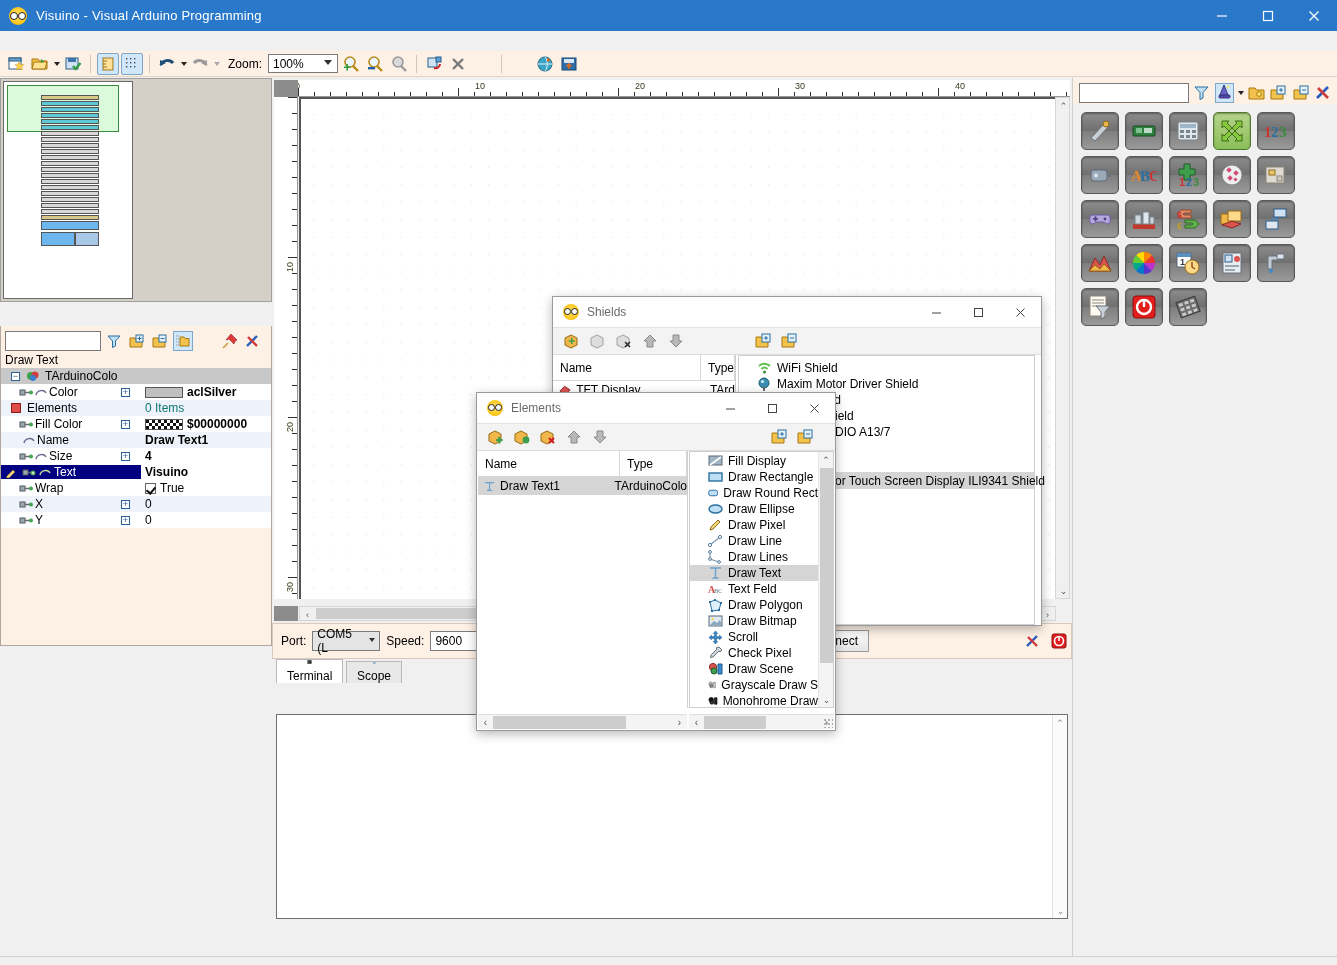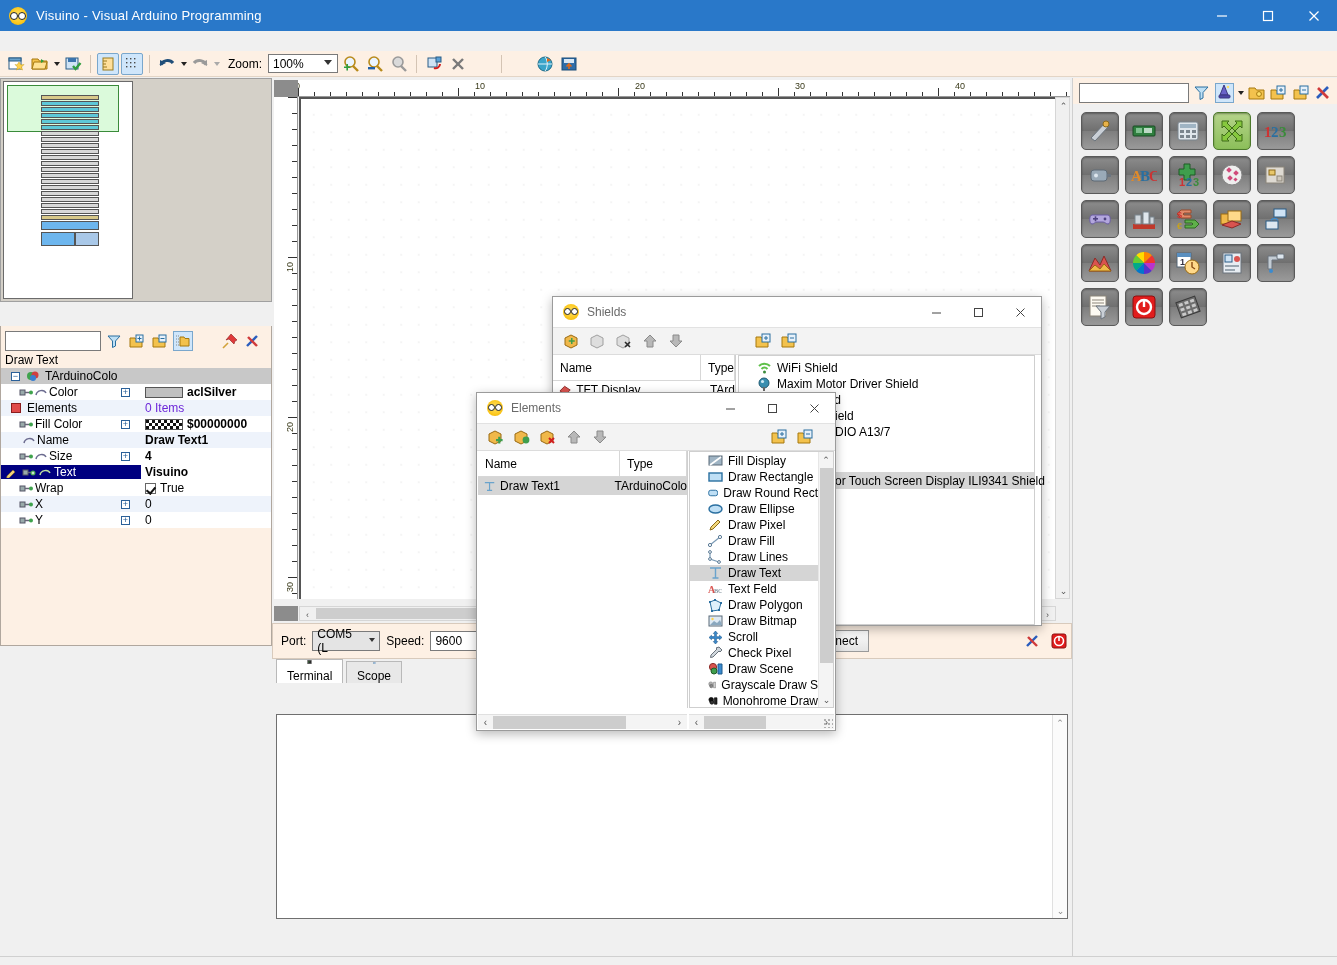--- a/index.html
+++ b/index.html
@@ -468,21 +468,21 @@
             <span class="swatch" style="background:#c0c0c0"></span>
             <span class="boldval">aclSilver</span>
           </div>
         </div>
 
         <div class="prow alt">
           <div class="pname" style="padding-left:10px">
             <span style="width:10px;height:10px;background:#e04a4a;border:1px solid #8b1d1d;display:inline-block"></span>
             <span style="margin-left:4px">Elements</span>
           </div>
-          <div class="pval" style="color:#6d28d9">
+          <div class="pval" style="color:#0f766e">
             <span>0 Items</span>
           </div>
         </div>
 
         <div class="prow">
           <div class="pname">
             <svg width="14" height="11" viewBox="0 0 14 11">
                 <rect x="1" y="3" width="5" height="5" fill="#9aa" stroke="#556"></rect>
                 <path d="M6 5.5h5" stroke="#667" stroke-width="1.5"></path>
                 <circle cx="12" cy="5.5" r="2" fill="#3fa34d"></circle>
@@ -1267,21 +1267,21 @@
               <path d="M10 2l2 2" stroke="#8b6a1c"></path>
             </svg>
           <span>Draw Pixel</span>
         </div>
         <div class="treeitem">
           <svg width="15" height="14" viewBox="0 0 15 14">
               <line x1="2" y1="11" x2="12" y2="3" stroke="#7a9ab5" stroke-width="1.2"></line>
               <circle cx="12" cy="3" r="1.6" fill="#fff" stroke="#5a7a95"></circle>
               <circle cx="2" cy="11" r="1.6" fill="#fff" stroke="#5a7a95"></circle>
             </svg>
-          <span>Draw Fill</span>
+          <span>Draw Line</span>
         </div>
         <div class="treeitem">
           <svg width="15" height="14" viewBox="0 0 15 14">
               <path d="M2 2v7l9 3" fill="none" stroke="#7a9ab5" stroke-width="1.2"></path>
               <circle cx="2" cy="2" r="1.4" fill="#fff" stroke="#5a7a95"></circle>
               <circle cx="2" cy="9" r="1.4" fill="#fff" stroke="#5a7a95"></circle>
               <circle cx="11" cy="12" r="1.4" fill="#fff" stroke="#5a7a95"></circle>
             </svg>
           <span>Draw Lines</span>
         </div>

